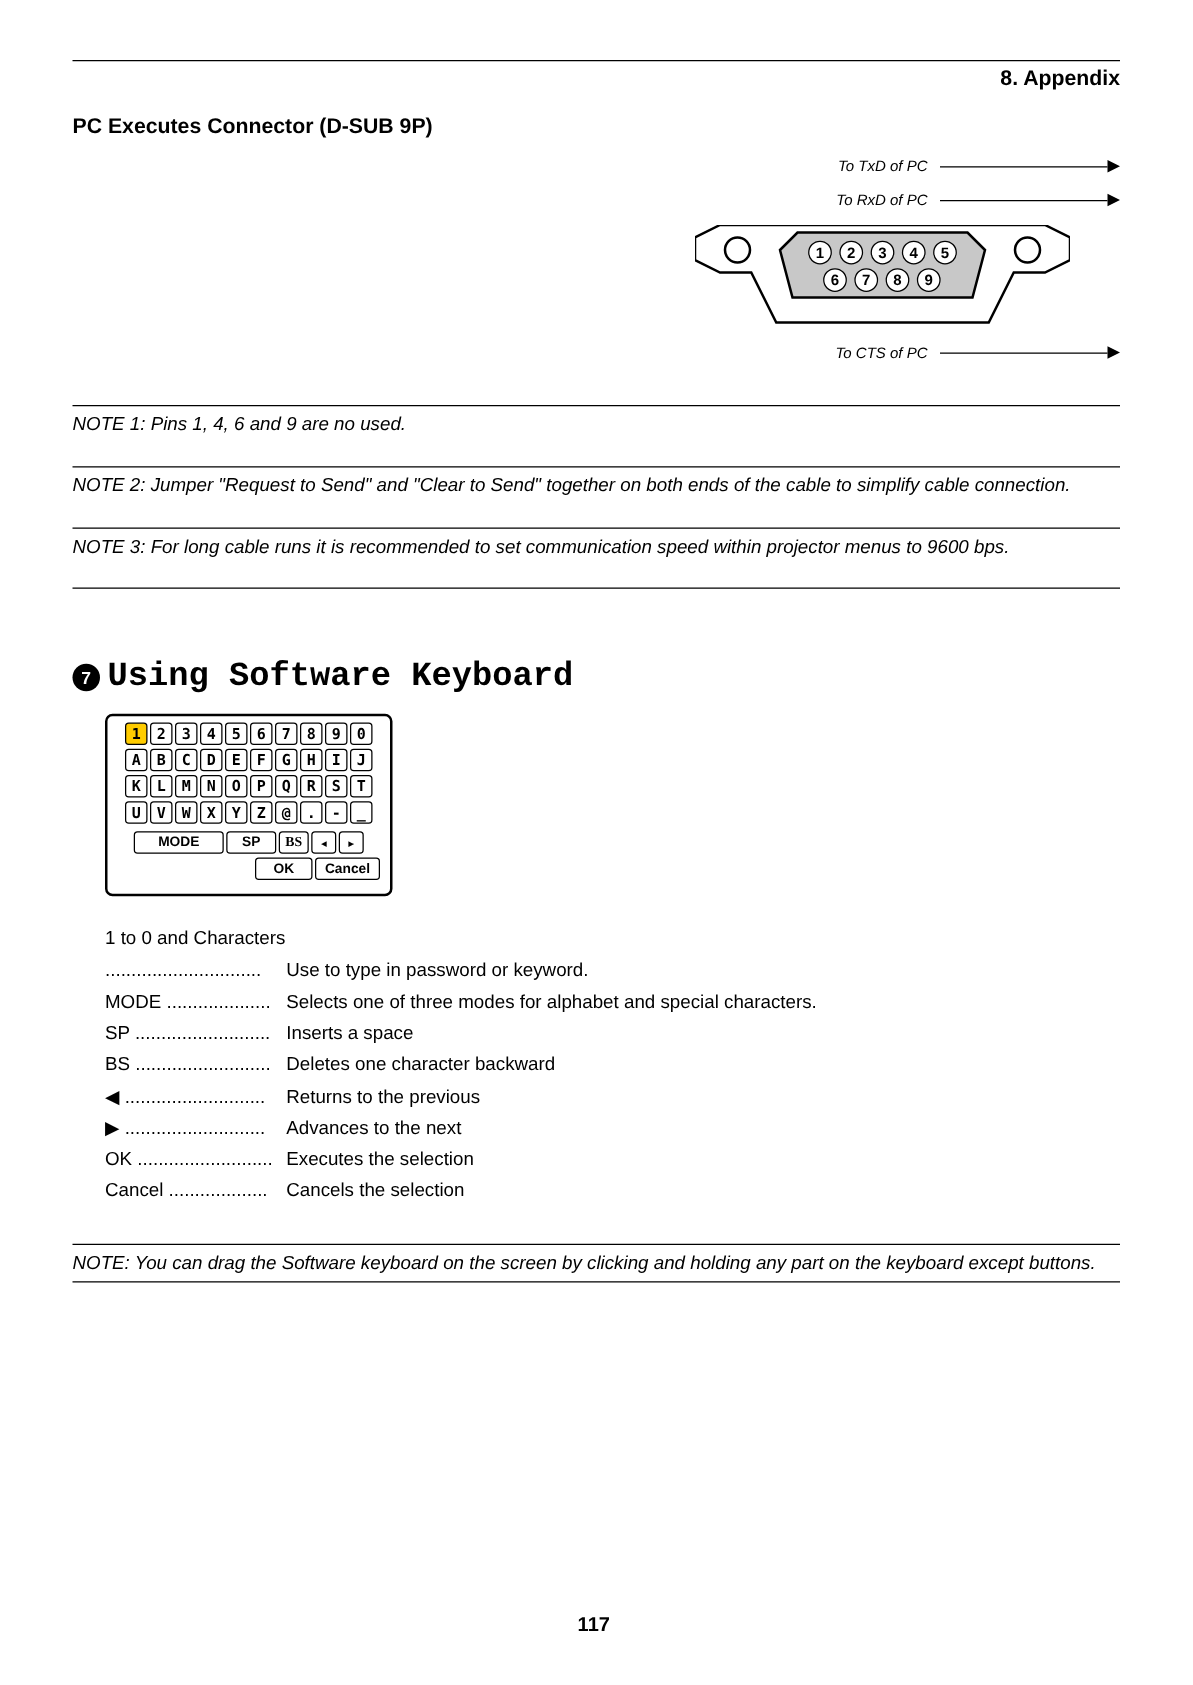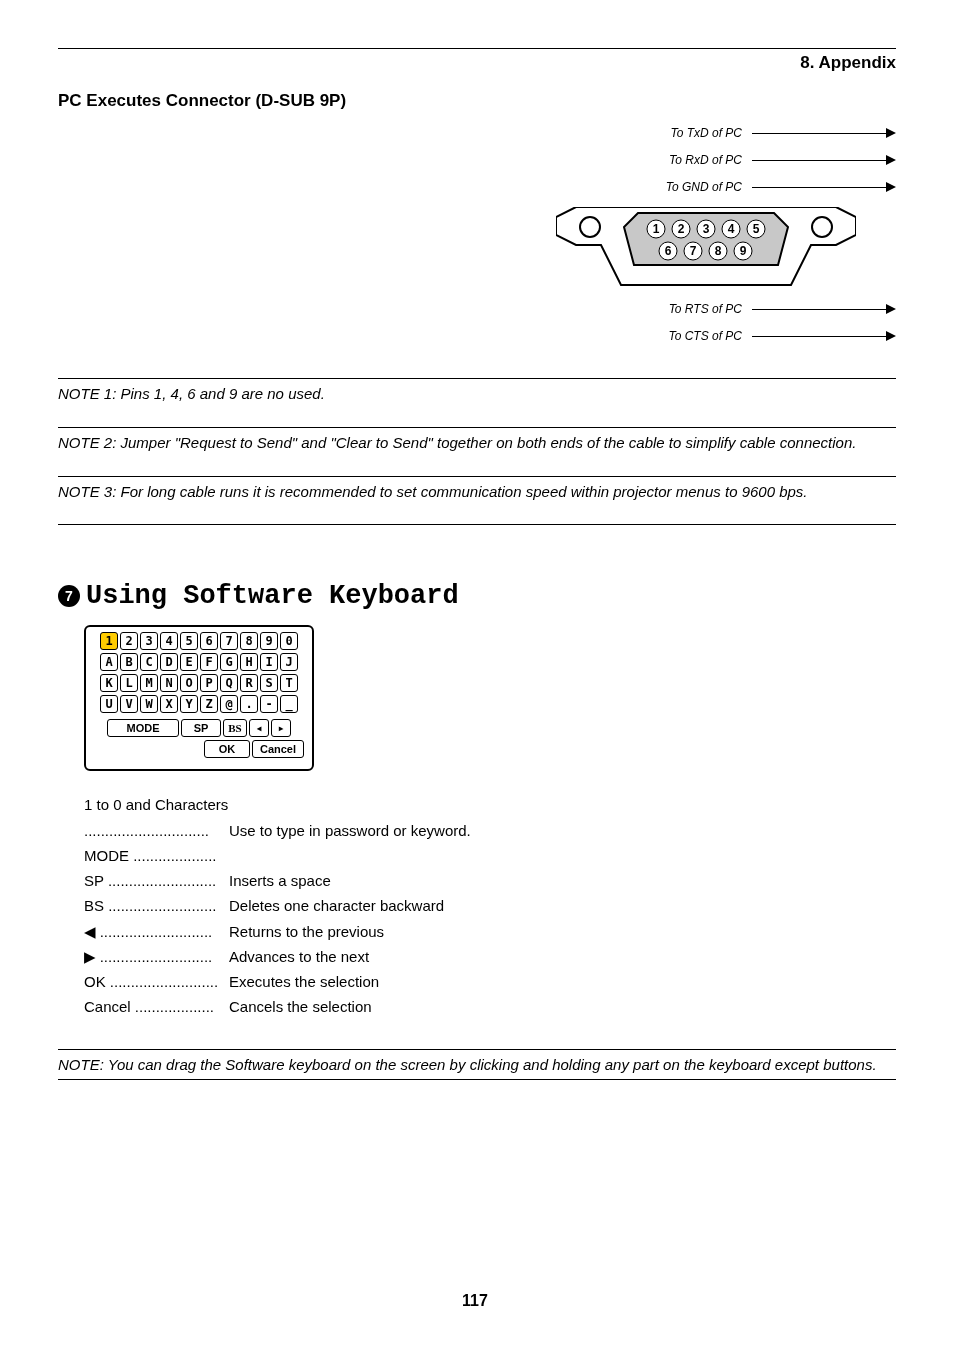--- a/index.html
+++ b/index.html
@@ -55,25 +55,20 @@
       <div class="sig-line">
           <div class="sig-label">To TxD of PC</div>
           <div class="arrow-line"></div>
           <div class="arrow-tri"></div>
         </div>
       <div class="sig-line">
           <div class="sig-label">To RxD of PC</div>
           <div class="arrow-line"></div>
           <div class="arrow-tri"></div>
         </div>
-      <div class="sig-line">
-          <div class="sig-label">To GND of PC</div>
-          <div class="arrow-line"></div>
-          <div class="arrow-tri"></div>
-        </div>
     </div>
 
     <svg width="300" height="80" viewBox="0 0 300 80" style="display:block;margin:6px auto 8px;">
       <polygon points="20,0 280,0 300,10 300,28 280,38 255,38 235,78 65,78 45,38 20,38 0,28 0,10" fill="none" stroke="#000" stroke-width="2"></polygon>
       <circle cx="34" cy="20" r="10" fill="none" stroke="#000" stroke-width="2"></circle>
       <circle cx="266" cy="20" r="10" fill="none" stroke="#000" stroke-width="2"></circle>
       <polygon points="82,6 218,6 232,20 222,58 78,58 68,20" fill="#c8c8c8" stroke="#000" stroke-width="2"></polygon>
       <g font-family="Arial" font-size="12" font-weight="700" text-anchor="middle">
         <circle cx="100" cy="22" r="9" fill="#fff" stroke="#000"></circle>
           <text x="100" y="26">1</text>
@@ -91,25 +86,20 @@
           <text x="137" y="48">7</text>
         <circle cx="162" cy="44" r="9" fill="#fff" stroke="#000"></circle>
           <text x="162" y="48">8</text>
         <circle cx="187" cy="44" r="9" fill="#fff" stroke="#000"></circle>
           <text x="187" y="48">9</text>
       </g>
     </svg>
 
     <div class="signal-block" style="margin-top:10px;">
       <div class="sig-line">
-          <div class="sig-label">To RTS of PC</div>
-          <div class="arrow-line"></div>
-          <div class="arrow-tri"></div>
-        </div>
-      <div class="sig-line">
           <div class="sig-label">To CTS of PC</div>
           <div class="arrow-line"></div>
           <div class="arrow-tri"></div>
         </div>
     </div>
   </div>
 </div>
 
 <div class="note-sep"></div>
 <div class="note">NOTE 1: Pins 1, 4, 6 and 9 are no used.</div>
@@ -186,20 +176,21 @@
   </div>
 </div>
 
 <div class="desc-line">1 to 0 and Characters</div>
 <div class="desc-row">
     <div class="dk"> ..............................</div>
     <div class="dd">Use to type in password or keyword.</div>
   </div>
 <div class="desc-row">
     <div class="dk">MODE ....................</div>
+    <div class="dd">Selects one of three modes for alphabet and special characters.</div>
   </div>
 <div class="desc-row">
     <div class="dk">SP ..........................</div>
     <div class="dd">Inserts a space</div>
   </div>
 <div class="desc-row">
     <div class="dk">BS ..........................</div>
     <div class="dd">Deletes one character backward</div>
   </div>
 <div class="desc-row">

